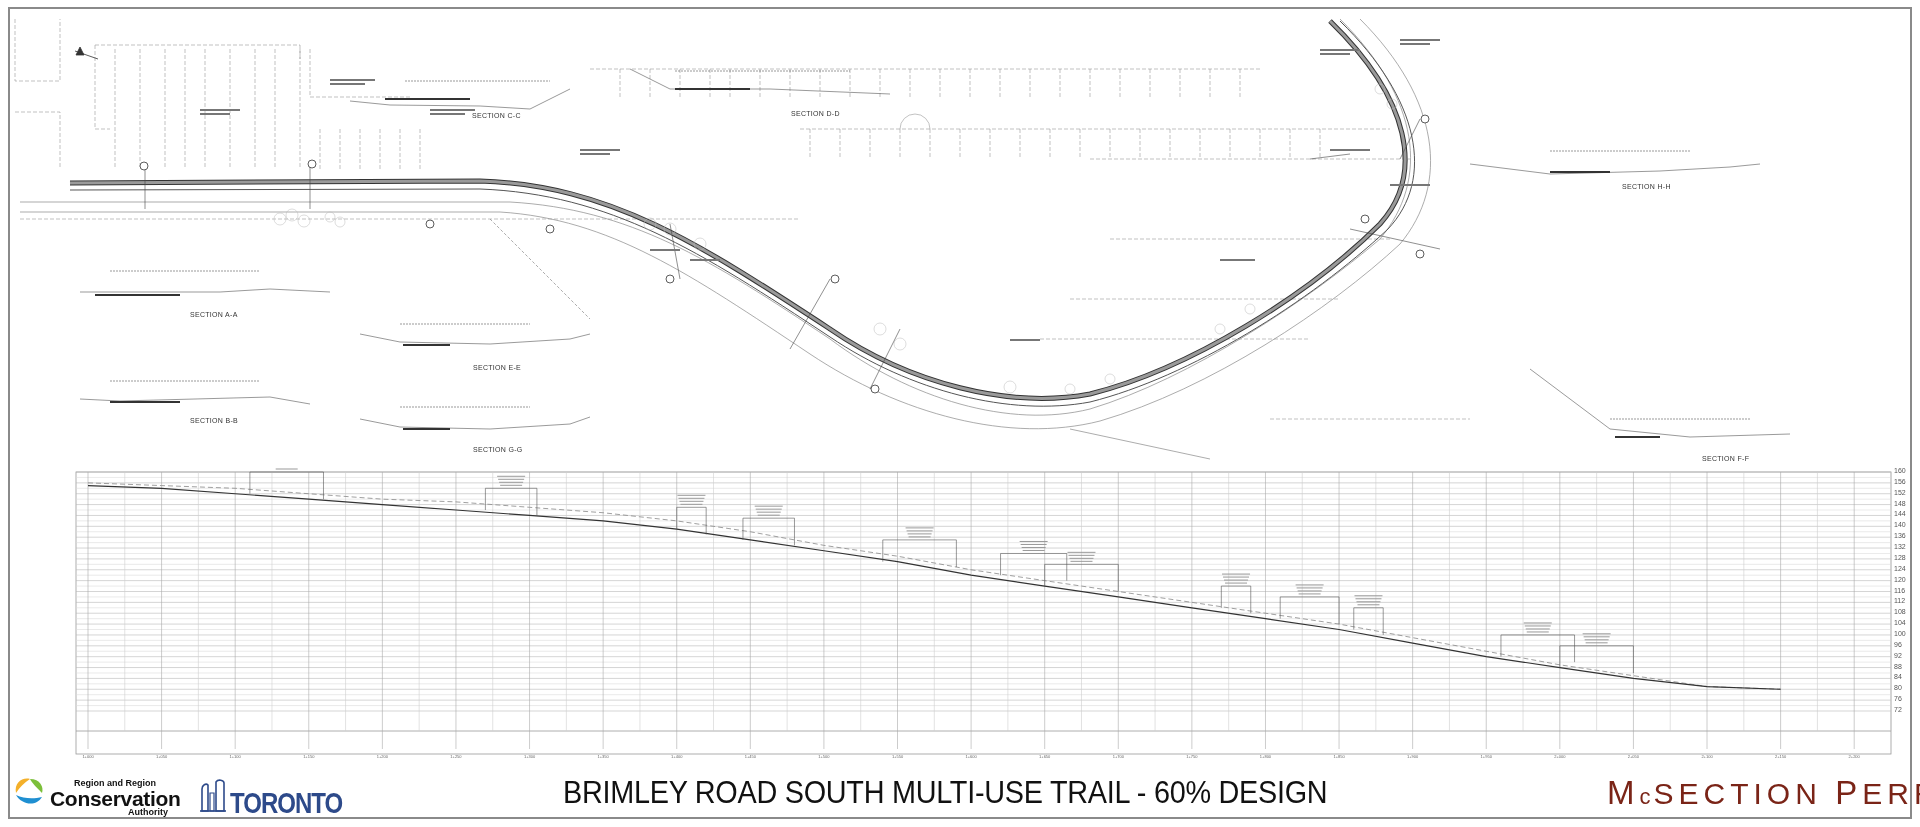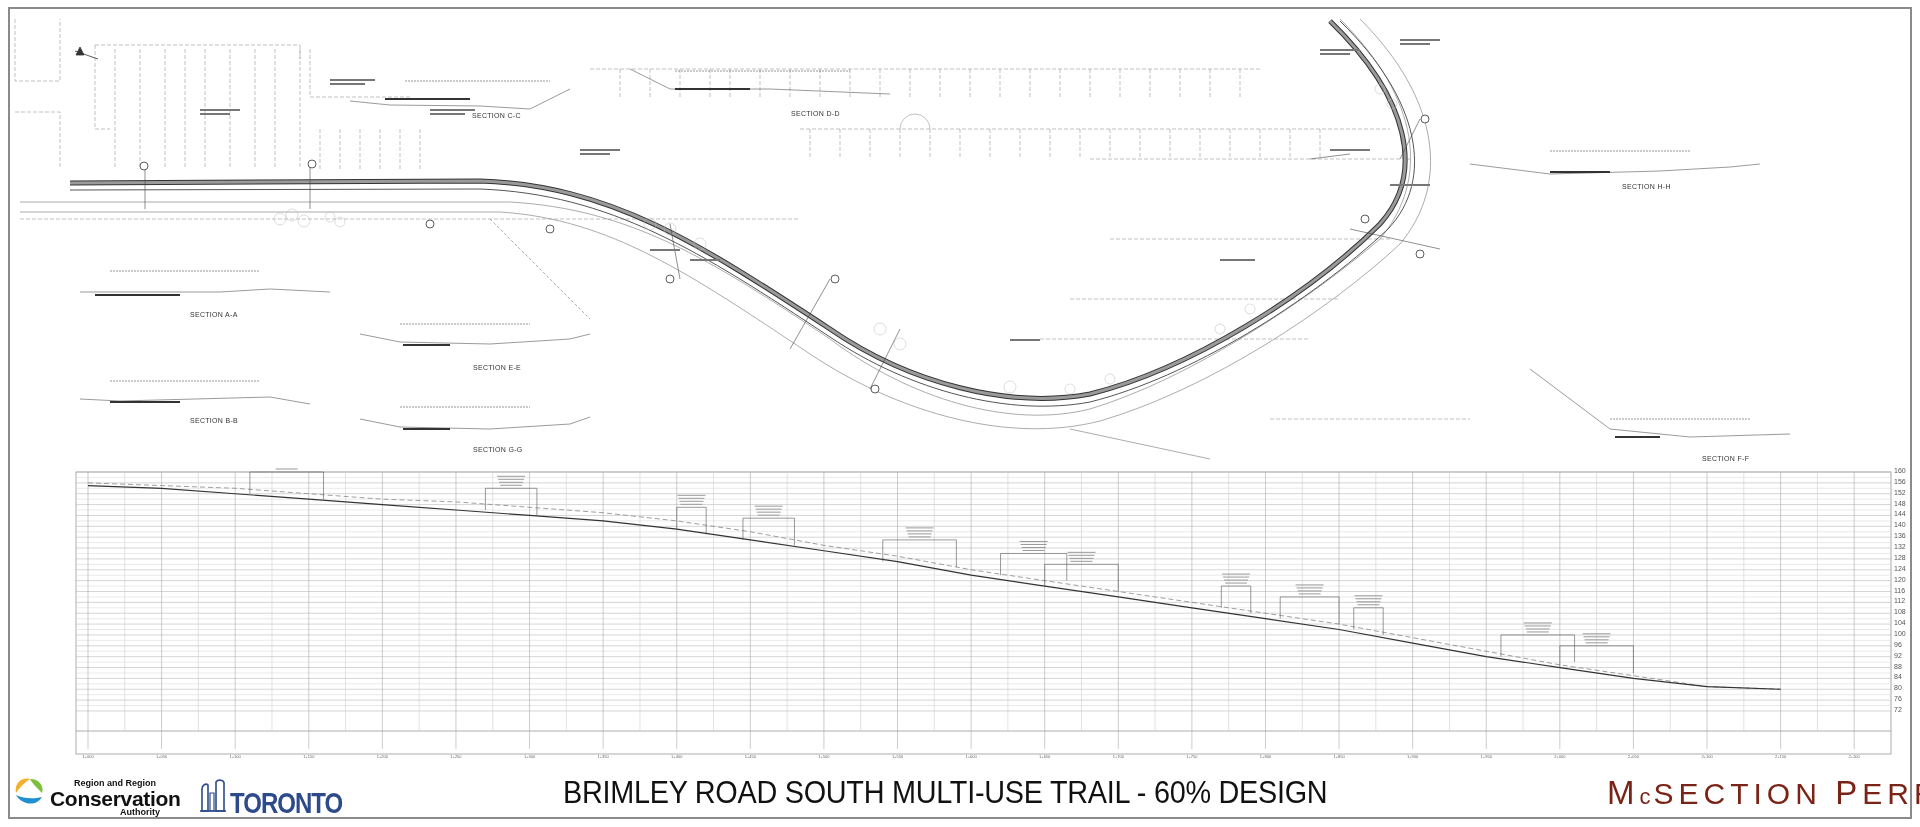--- a/index.html
+++ b/index.html
@@ -30,21 +30,21 @@
   .trca-mark { position: absolute; left: 0; top: 2px; width: 34px; height: 34px; }
   .trca-line1 {
     position: absolute; left: 62px; top: 5px; font-size: 9px; font-weight: bold;
     color: #111; white-space: nowrap;
   }
   .trca-line2 {
     position: absolute; left: 38px; top: 14px; font-size: 21px; font-weight: bold;
     color: #111; letter-spacing: -0.3px; white-space: nowrap;
   }
   .trca-line3 {
-    position: absolute; left: 108px; top: 34px; font-size: 9px; font-weight: bold;
+    position: absolute; left: 116px; top: 34px; font-size: 9px; font-weight: bold;
     color: #111; white-space: nowrap;
   }
   .toronto-logo { position: absolute; left: 180px; top: 12px; width: 130px; height: 40px; text-align: right; }
   .toronto-mark { position: absolute; left: 10px; top: 2px; width: 26px; height: 34px; }
   .toronto-word {
     position: absolute; left: 40px; top: 8px; font-size: 24px; font-weight: bold;
     color: #2d4a8a; letter-spacing: -1px; transform: scaleY(1.25); transform-origin: top left;
     white-space: nowrap; font-family: "Liberation Sans", sans-serif;
   }
   .title {

